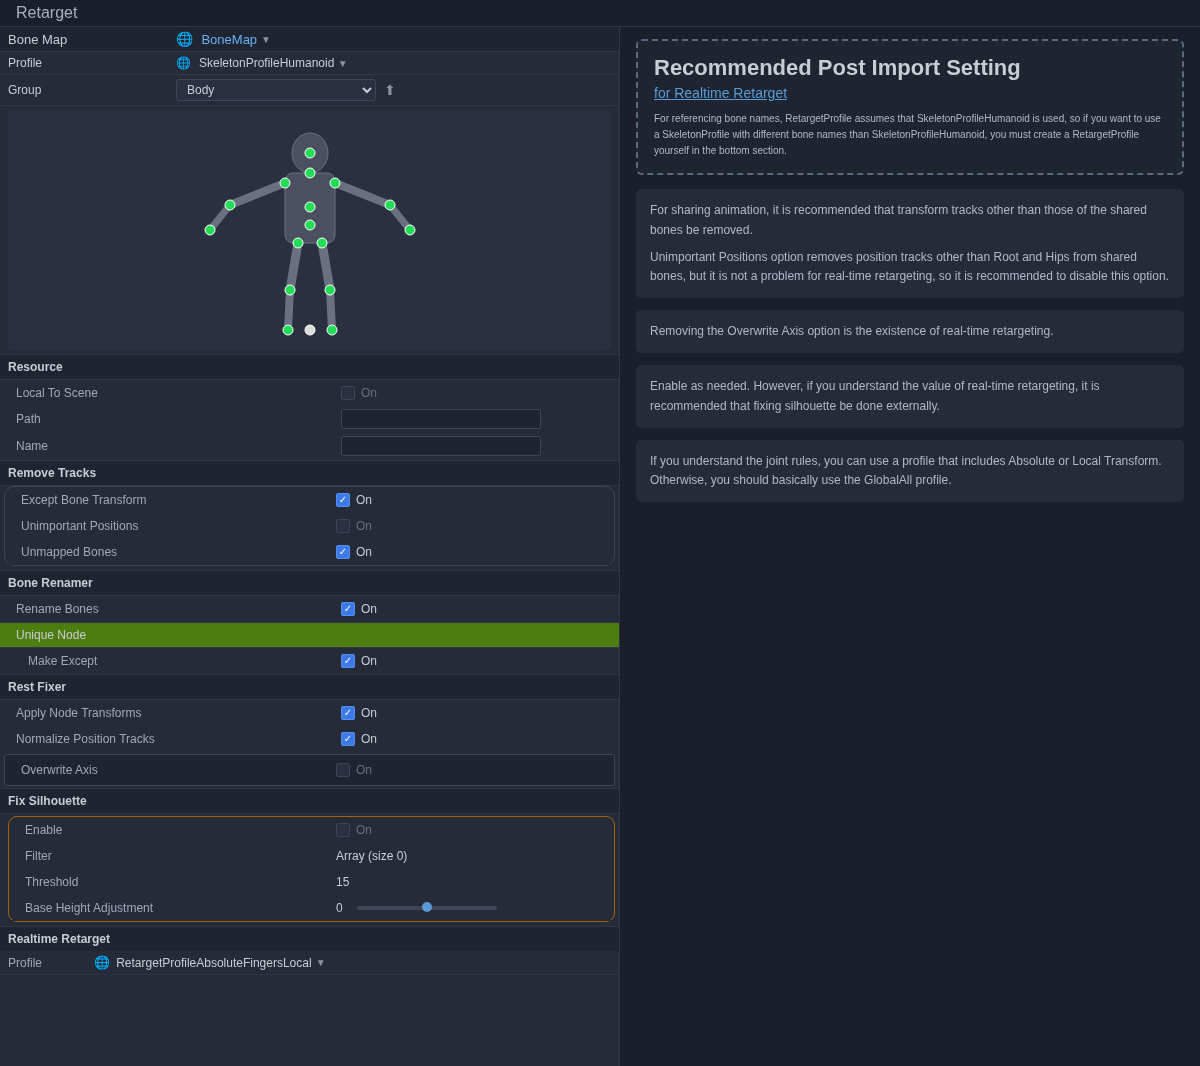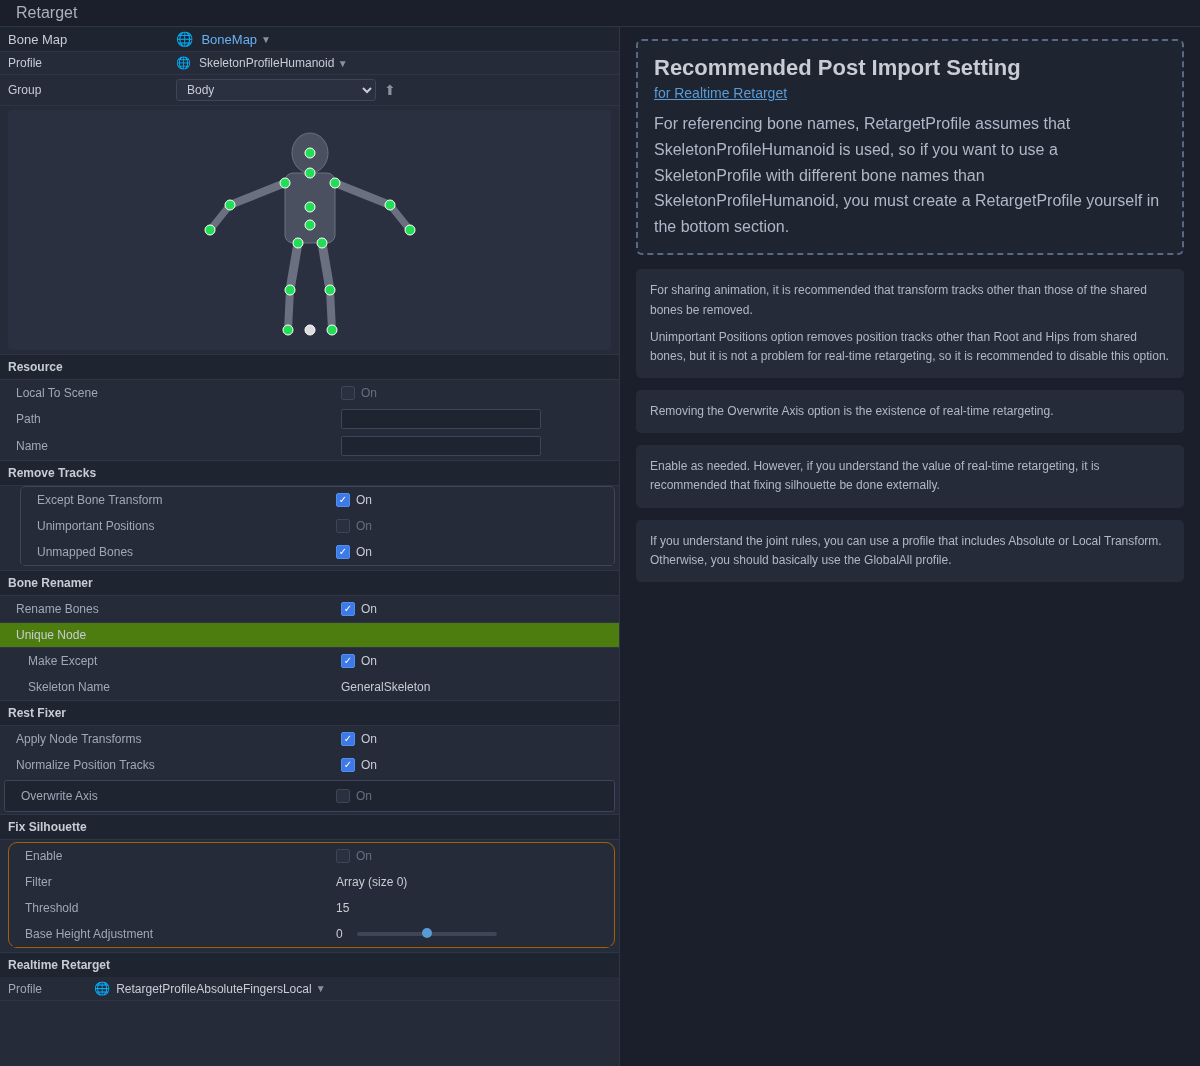--- a/index.html
+++ b/index.html
@@ -230,21 +230,21 @@
     }
 
     .info-box-subtitle {
       font-size: 14px;
       color: #5b9bd5;
       text-decoration: underline;
       margin-bottom: 10px;
     }
 
     .info-box-text {
-      font-size: 16px;
+      font-size: 10px;
       color: #b0b8c8;
       line-height: 1.6;
     }
 
     .info-card {
       background: #252b38;
       border-radius: 5px;
       padding: 12px 14px;
       margin-bottom: 12px;
     }
@@ -367,21 +367,21 @@
       </div>
     </div>
     <div class="prop-row">
       <span class="prop-label">Name</span>
       <div class="prop-value">
         <input type="text" class="text-input" value="" style="">
       </div>
     </div>
 
     <div class="section-header">Remove Tracks</div>
-    <div style="border:1px solid #3d4556; margin:0 4px 4px 20px; border-radius:5px;">
+    <div style="border:1px solid #3d4556; margin:0 4px 4px 4px; border-radius:10px;">
       <div class="prop-row">
         <span class="prop-label">Except Bone Transform</span>
         <div class="prop-value">
           <span class="checkbox">✓</span>
           <span class="on-label">On</span>
         </div>
       </div>
       <div class="prop-row">
         <span class="prop-label">Unimportant Positions</span>
         <div class="prop-value">
@@ -405,26 +405,20 @@
         <span class="checkbox">✓</span>
         <span class="on-label">On</span>
       </div>
     </div>
     <div class="section-header" style="background:#4d7c0f; padding-left:16px; font-weight:500;">Unique Node</div>
     <div class="prop-row sub">
       <span class="prop-label">Make Except</span>
       <div class="prop-value">
         <span class="checkbox">✓</span>
         <span class="on-label">On</span>
-      </div>
-    </div>
-    <div class="prop-row sub">
-      <span class="prop-label">Skeleton Name</span>
-      <div class="prop-value">
-        <span class="text-value">GeneralSkeleton</span>
       </div>
     </div>
 
     <div class="section-header">Rest Fixer</div>
     <div class="prop-row">
       <span class="prop-label">Apply Node Transforms</span>
       <div class="prop-value">
         <span class="checkbox">✓</span>
         <span class="on-label">On</span>
       </div>

